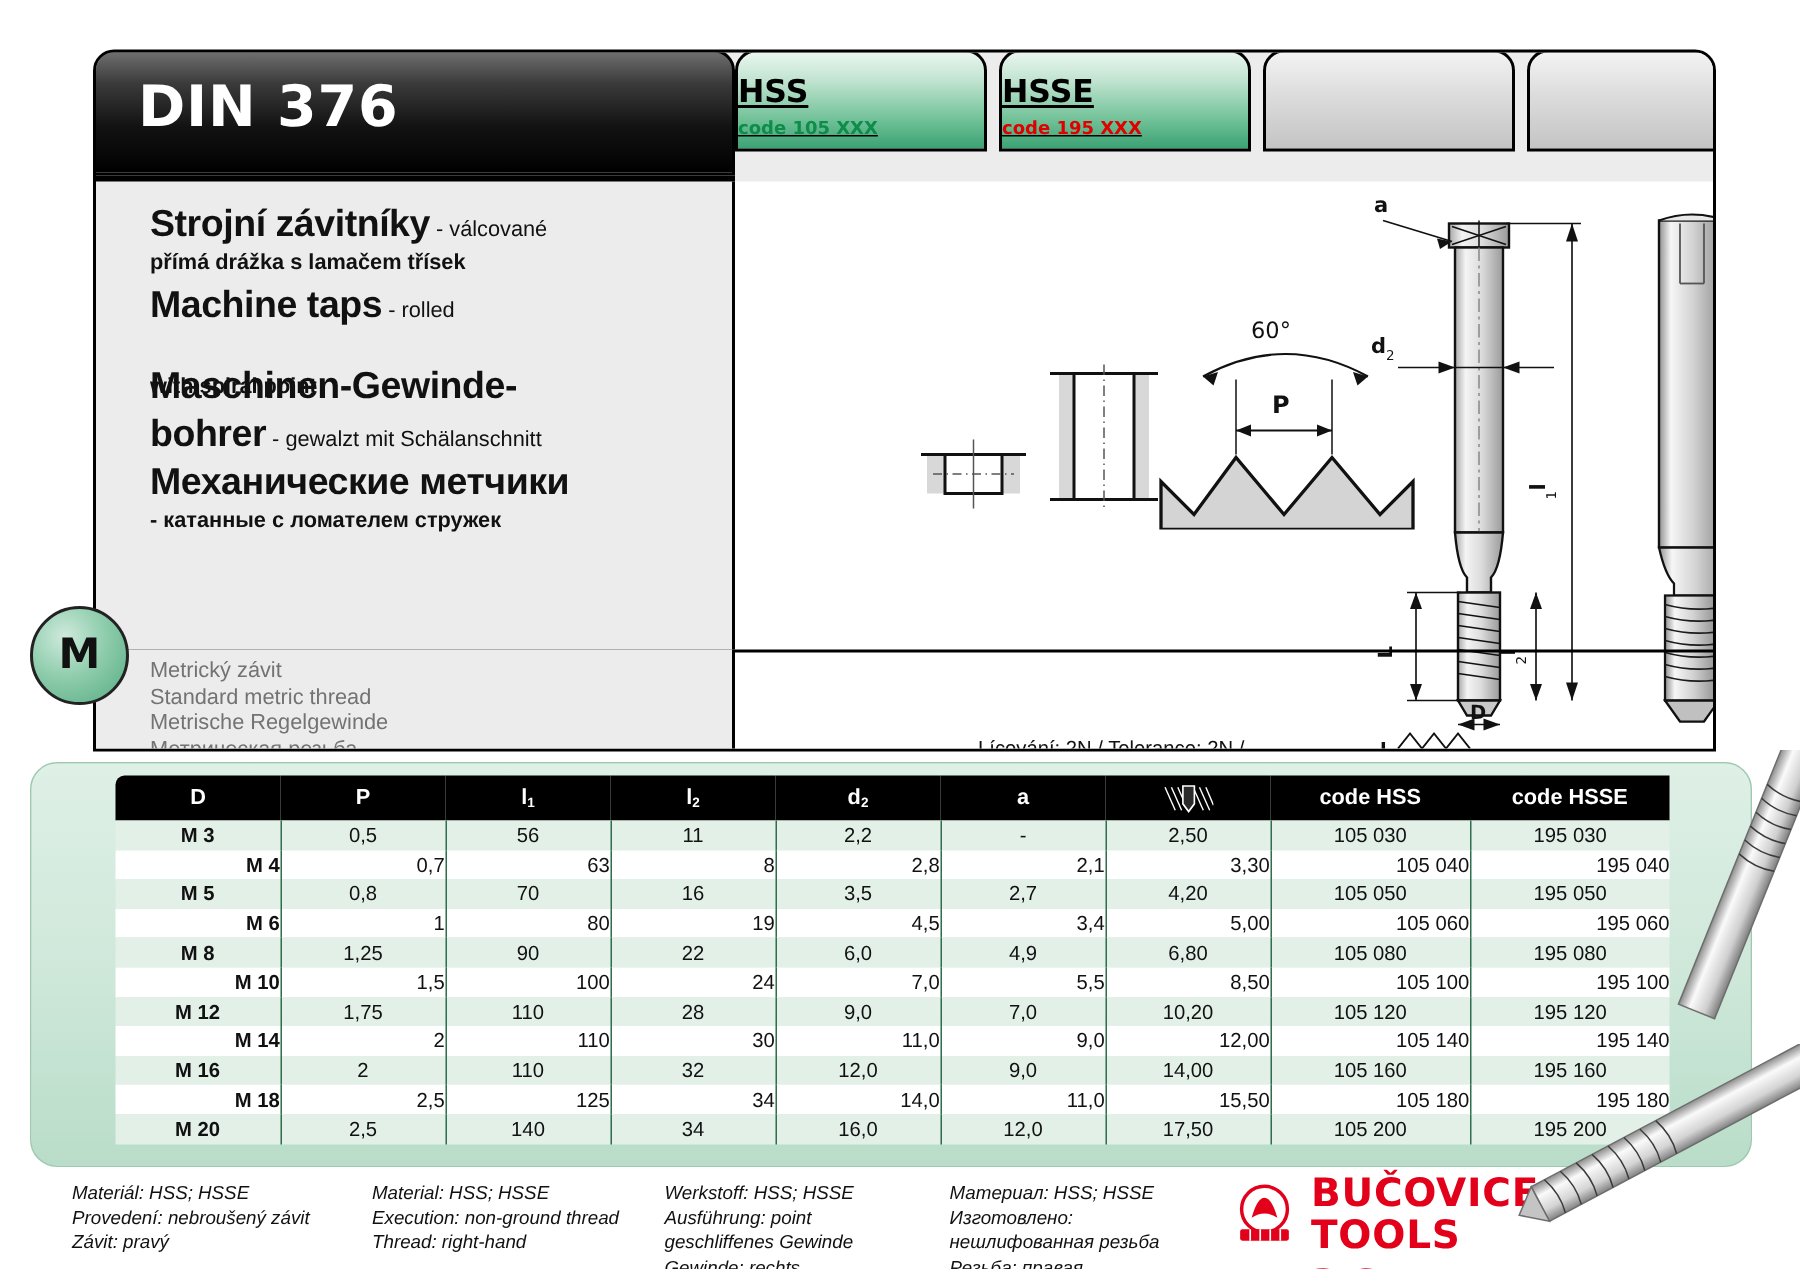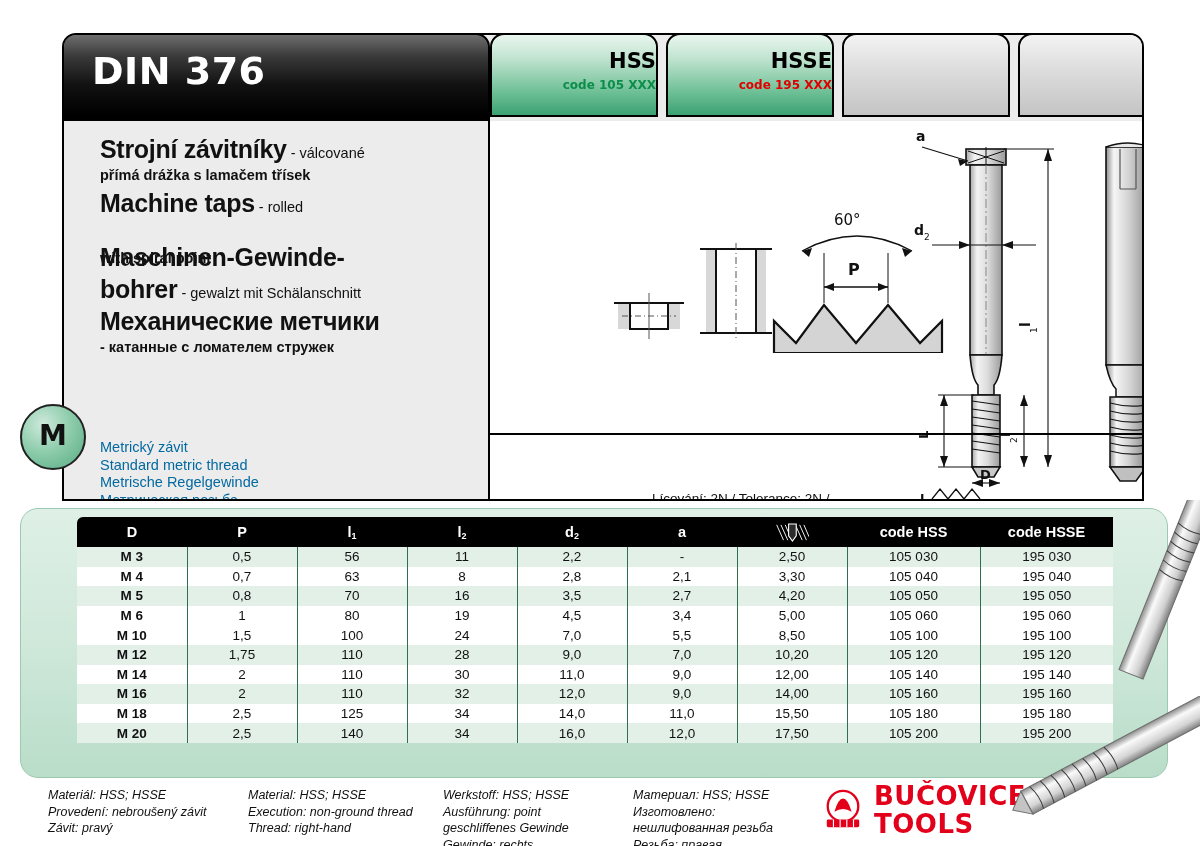--- a/index.html
+++ b/index.html
@@ -11,22 +11,22 @@
         border:2px solid #000;border-radius:14px 14px 0 0;background:#ececec;box-sizing:border-box;}
   .card-inner{position:absolute;left:0;top:0;right:0;bottom:0;overflow:hidden;border-radius:12px 12px 0 0;}
 
   
   .din-tab{position:absolute;left:-2px;top:-2px;width:428px;height:84px;border-radius:14px 14px 0 0;
            background:linear-gradient(180deg,#6e6e6e 0%,#3a3a3a 26%,#121212 62%,#000 100%);
            border:2px solid #000;box-sizing:border-box;z-index:5;}
   .din-text{position:absolute;left:28px;top:14px;color:#fff;font-size:38px;font-weight:bold;
             font-family:"DejaVu Sans",sans-serif;letter-spacing:.5px;}
 
-  .tab{position:absolute;top:-2px;height:84px;border:2px solid #000;border-radius:14px 14px 0 0;
-       box-sizing:border-box;z-index:4;text-align:right;}
+  .tab{position:absolute;top:-2px;height:68px;border:2px solid #000;border-radius:14px 14px 0 0;
+       box-sizing:border-box;z-index:4;text-align:left;text-decoration:underline;}
   .tab.green{background:linear-gradient(180deg,#eaf6ef 0%,#bfe3cf 30%,#6dbf95 72%,#3ba273 100%);}
   .tab.grey{background:linear-gradient(180deg,#f3f3f3 0%,#dcdcdc 45%,#c4c4c4 100%);}
   .tab .t1{font-size:21px;font-weight:bold;color:#000;margin-top:14px;font-family:"DejaVu Sans",sans-serif;}
   .tab .t2{font-size:12px;font-weight:bold;margin-top:5px;font-family:"DejaVu Sans",sans-serif;}
   .tab .t2.green{color:#0d8c4a;}
   .tab .t2.red{color:#e00000;}
 
   
   .blackbar{position:absolute;left:-2px;top:82px;width:428px;height:4px;background:#000;z-index:6;}
 
@@ -34,21 +34,21 @@
   .titlepanel{position:absolute;left:-2px;top:86px;width:428px;height:314px;background:#ececec;
               border-right:2px solid #000;border-bottom:2px solid #000;box-sizing:border-box;z-index:3;}
   .tl{position:absolute;left:38px;color:#111;}
   .big{font-size:25px;font-weight:bold;letter-spacing:-.3px;}
   .sml{font-size:14.5px;font-weight:bold;}
   .sub{font-size:14.5px;font-weight:normal;}
 
   
   .mrow{position:absolute;left:-2px;top:398px;width:428px;height:72px;background:#ececec;
         border-right:2px solid #000;box-sizing:border-box;z-index:3;}
-  .mtext{position:absolute;left:38px;top:6px;font-size:14.5px;line-height:17.5px;color:#0369a1;}
+  .mtext{position:absolute;left:38px;top:6px;font-size:14.5px;line-height:17.5px;color:#737373;}
   .mbadge{position:absolute;left:-42px;top:404px;width:62px;height:62px;border-radius:50%;
           border:2px solid #222;background:radial-gradient(circle at 34% 30%,#cfeadc 0%,#8fcdad 45%,#57ab83 100%);
           z-index:8;}
   .mbadge span{position:absolute;left:0;right:0;top:13px;text-align:center;font-size:28px;font-weight:bold;
                color:#111;font-family:"DejaVu Sans",sans-serif;}
 
   
   .drawarea{position:absolute;left:426px;top:86px;right:-2px;bottom:-2px;background:#fff;}
   .tolnote{position:absolute;left:162px;top:368px;font-size:13.5px;line-height:19px;color:#111;text-align:center;}
   .hsep{position:absolute;left:426px;top:398px;width:654px;height:2px;background:#000;}
@@ -58,21 +58,21 @@
            background:linear-gradient(180deg,#dff0e6 0%,#cfe8da 50%,#b9ddc9 100%);
            border-radius:18px;border:1px solid #9ec9b1;box-sizing:border-box;}
   table{position:absolute;left:56px;top:8px;width:1036px;border-collapse:collapse;font-size:13.5px;}
   thead th{background:#000;color:#fff;font-weight:bold;height:30px;font-size:14.5px;padding:0;}
   thead tr th:first-child{border-radius:6px 0 0 0;}
   tbody td{height:19.6px;text-align:center;color:#111;font-weight:normal;padding:0;
            border-right:1px solid #2f6f4f;}
   tbody td:last-child{border-right:none;}
   tbody td.dcol{font-weight:bold;}
   tbody tr.alt td{background:#e2f0e8;}
-  tbody tr.plain td{background:#ffffff;}
+  tbody tr.plain td{background:#ffffff;text-align:right;}
   sub{font-size:9px;vertical-align:-2px;}
 
   .drillicon{display:inline-block;width:34px;height:19px;vertical-align:middle;}
 
   
   .foot{position:absolute;top:787px;font-size:12.5px;font-style:italic;line-height:16.5px;color:#111;}
   .logo{position:absolute;left:822px;top:782px;}
   .logomark{position:absolute;left:0;top:6px;width:42px;height:42px;}
   .logotxt{position:absolute;left:52px;top:0px;color:#e2001a;font-weight:bold;
            font-size:26px;line-height:28px;font-family:"DejaVu Sans",sans-serif;letter-spacing:.5px;}
@@ -341,20 +341,31 @@
           <tr class="plain">
             <td class="dcol">M 6</td>
             <td>1</td>
             <td>80</td>
             <td>19</td>
             <td>4,5</td>
             <td>3,4</td>
             <td>5,00</td>
             <td>105 060</td>
             <td>195 060</td>
+          </tr>
+          <tr class="alt">
+            <td class="dcol">M 8</td>
+            <td>1,25</td>
+            <td>90</td>
+            <td>22</td>
+            <td>6,0</td>
+            <td>4,9</td>
+            <td>6,80</td>
+            <td>105 080</td>
+            <td>195 080</td>
           </tr>
           <tr class="plain">
             <td class="dcol">M 10</td>
             <td>1,5</td>
             <td>100</td>
             <td>24</td>
             <td>7,0</td>
             <td>5,5</td>
             <td>8,50</td>
             <td>105 100</td>

